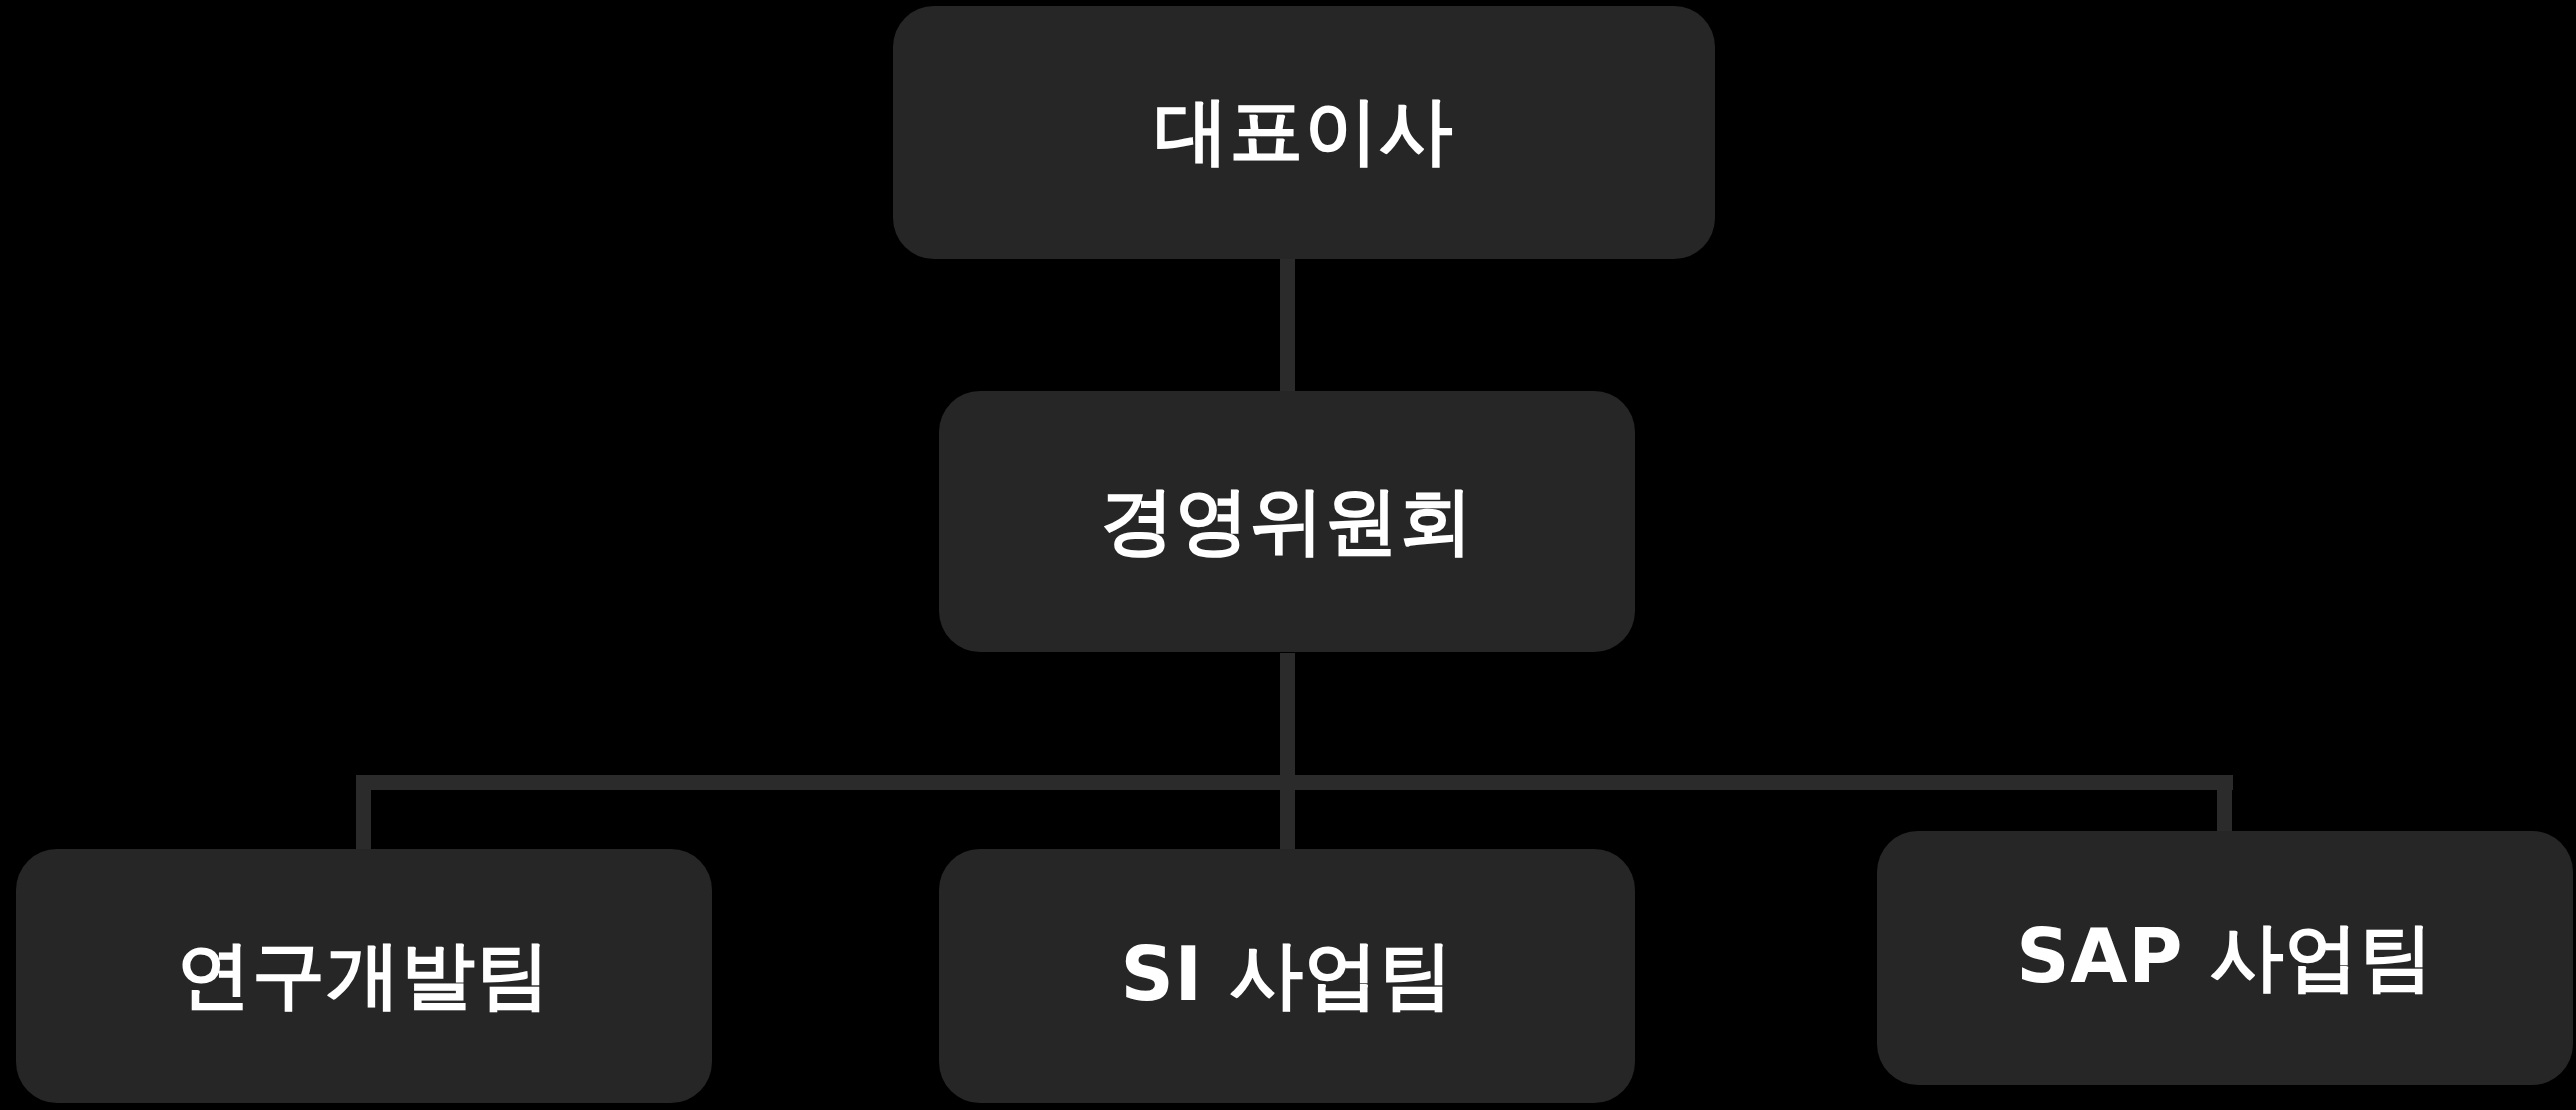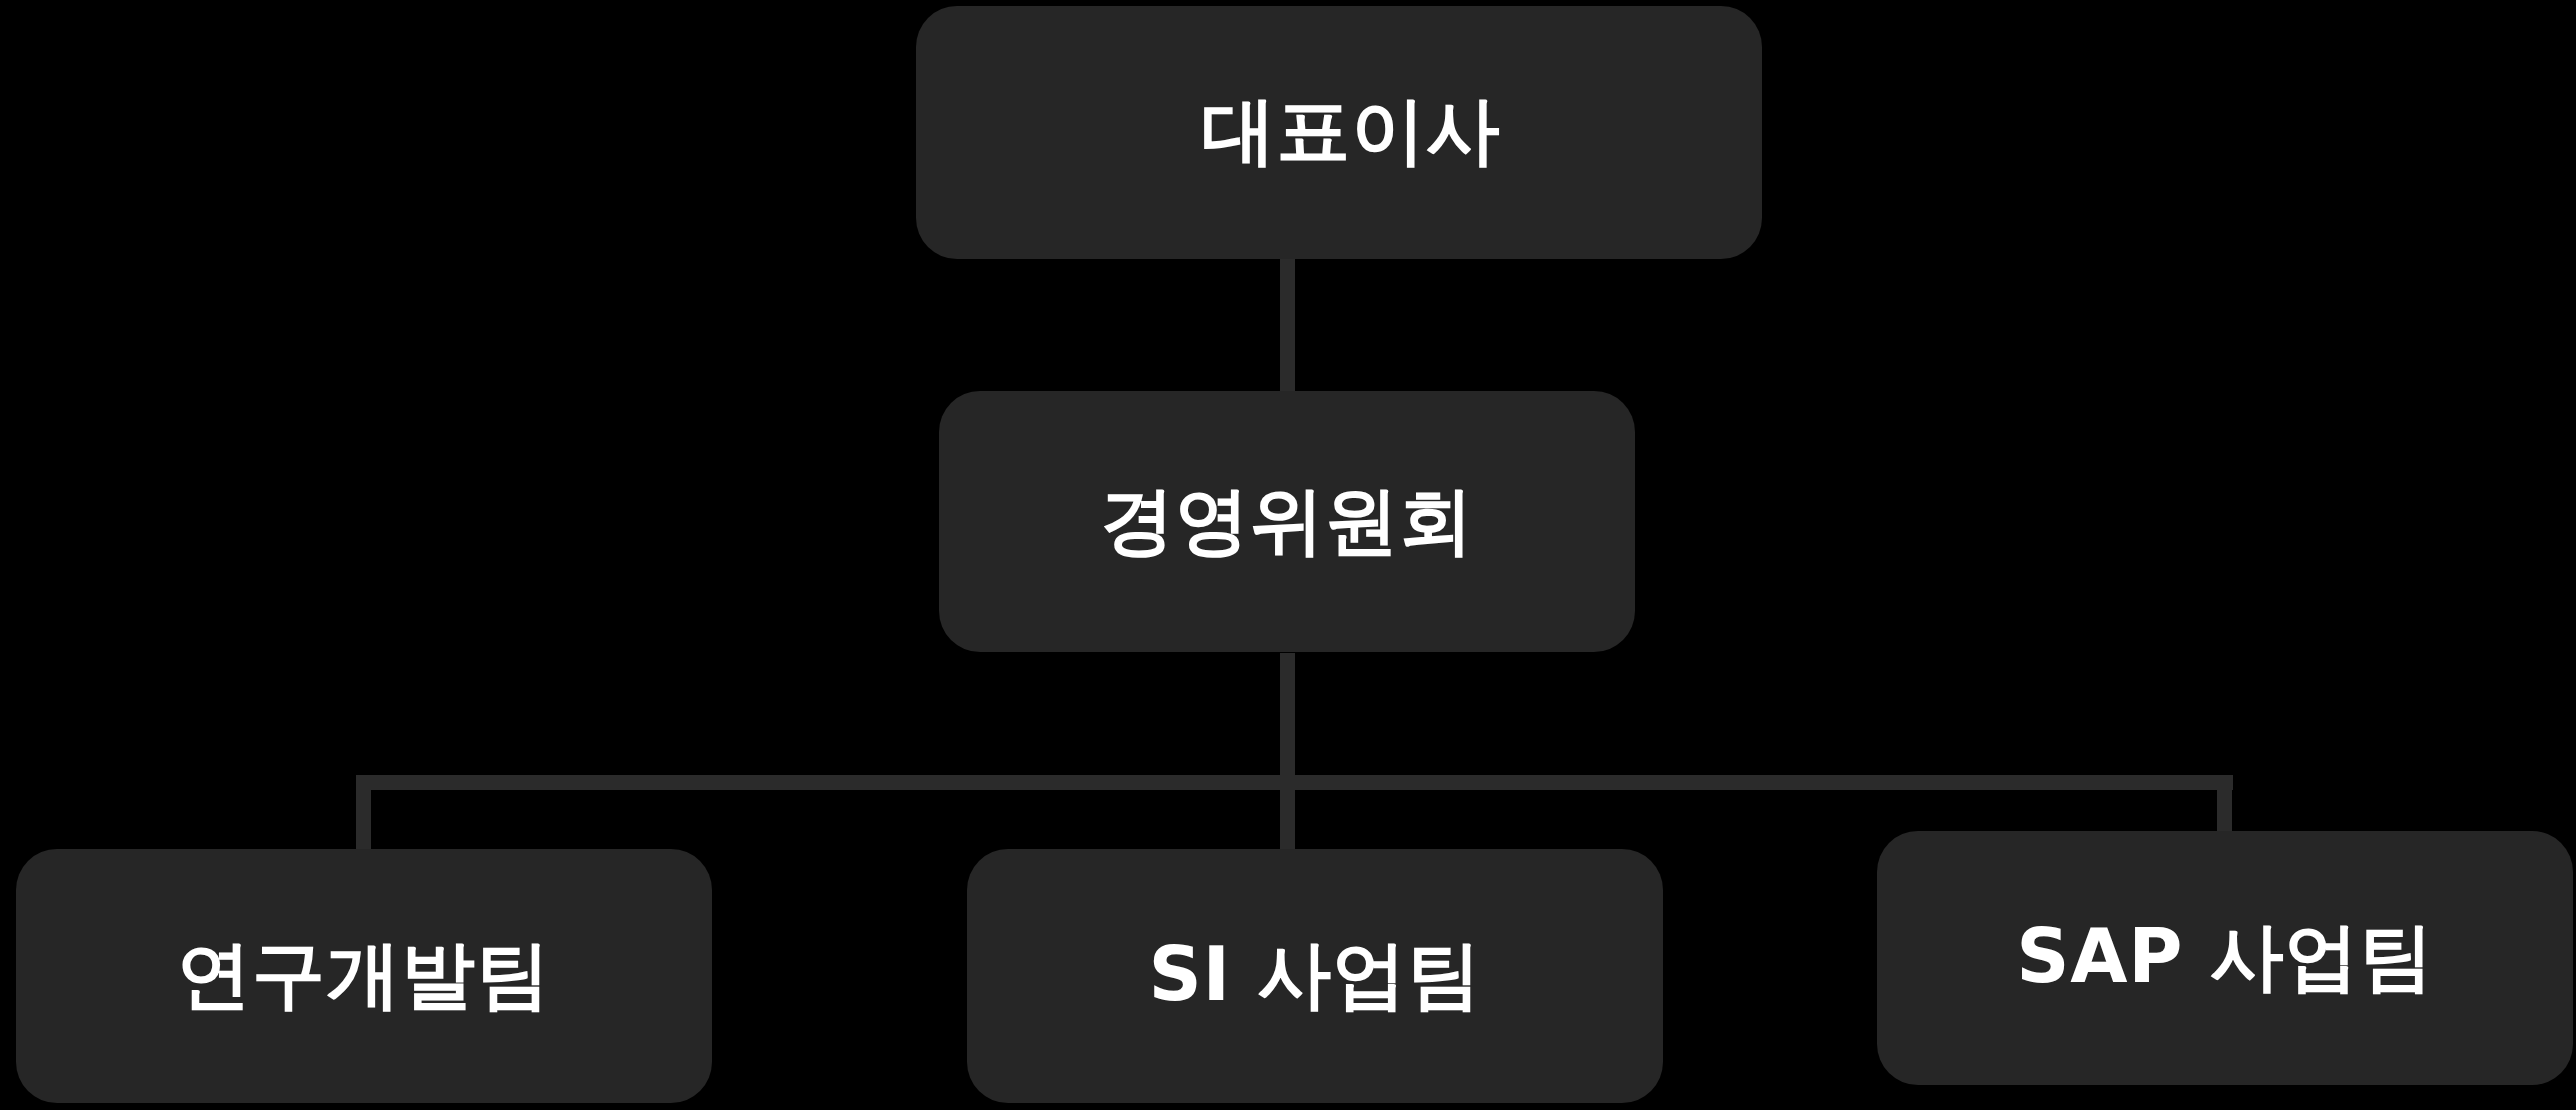--- a/index.html
+++ b/index.html
@@ -28,24 +28,24 @@
     font-size: 74px;
     font-weight: 700;
     letter-spacing: 0.7px;
     white-space: nowrap;
   }
   .edge {
     position: absolute;
     background: #2b2b2b;
   }
   
-  .n-ceo       { left: 916px; top: 5.7px;    width: 822px; height: 253px; padding-left: 24px; }
+  .n-ceo       { left: 893px; top: 5.7px;    width: 822px; height: 253px; }
   .n-committee { left: 939px; top: 391px;  width: 696px; height: 261px; }
   .n-team1     { left: 15.6px;   top: 849px; width: 696px; height: 254px; }
-  .n-team2     { left: 939px; top: 849px; width: 696px; height: 254px; margin-left: 28px; }
+  .n-team2     { left: 939px; top: 849px; width: 696px; height: 254px; }
   .n-team3     { left: 1877px; top: 831px; width: 696px; height: 254px; }
   
   .e-v1   { left: 1280px; top: 259px;  width: 15px;   height: 133px; }
   .e-v2   { left: 1280px; top: 653px;  width: 15px;   height: 196px; }
   .e-hbar { left: 356px;  top: 775px; width: 1877px; height: 15px;  }
   .e-dl   { left: 356px;  top: 790px; width: 15px;   height: 59px;  }
   .e-dr   { left: 2217px; top: 790px; width: 15px;   height: 59px;  }
 </style>
 </head>
 <body>

